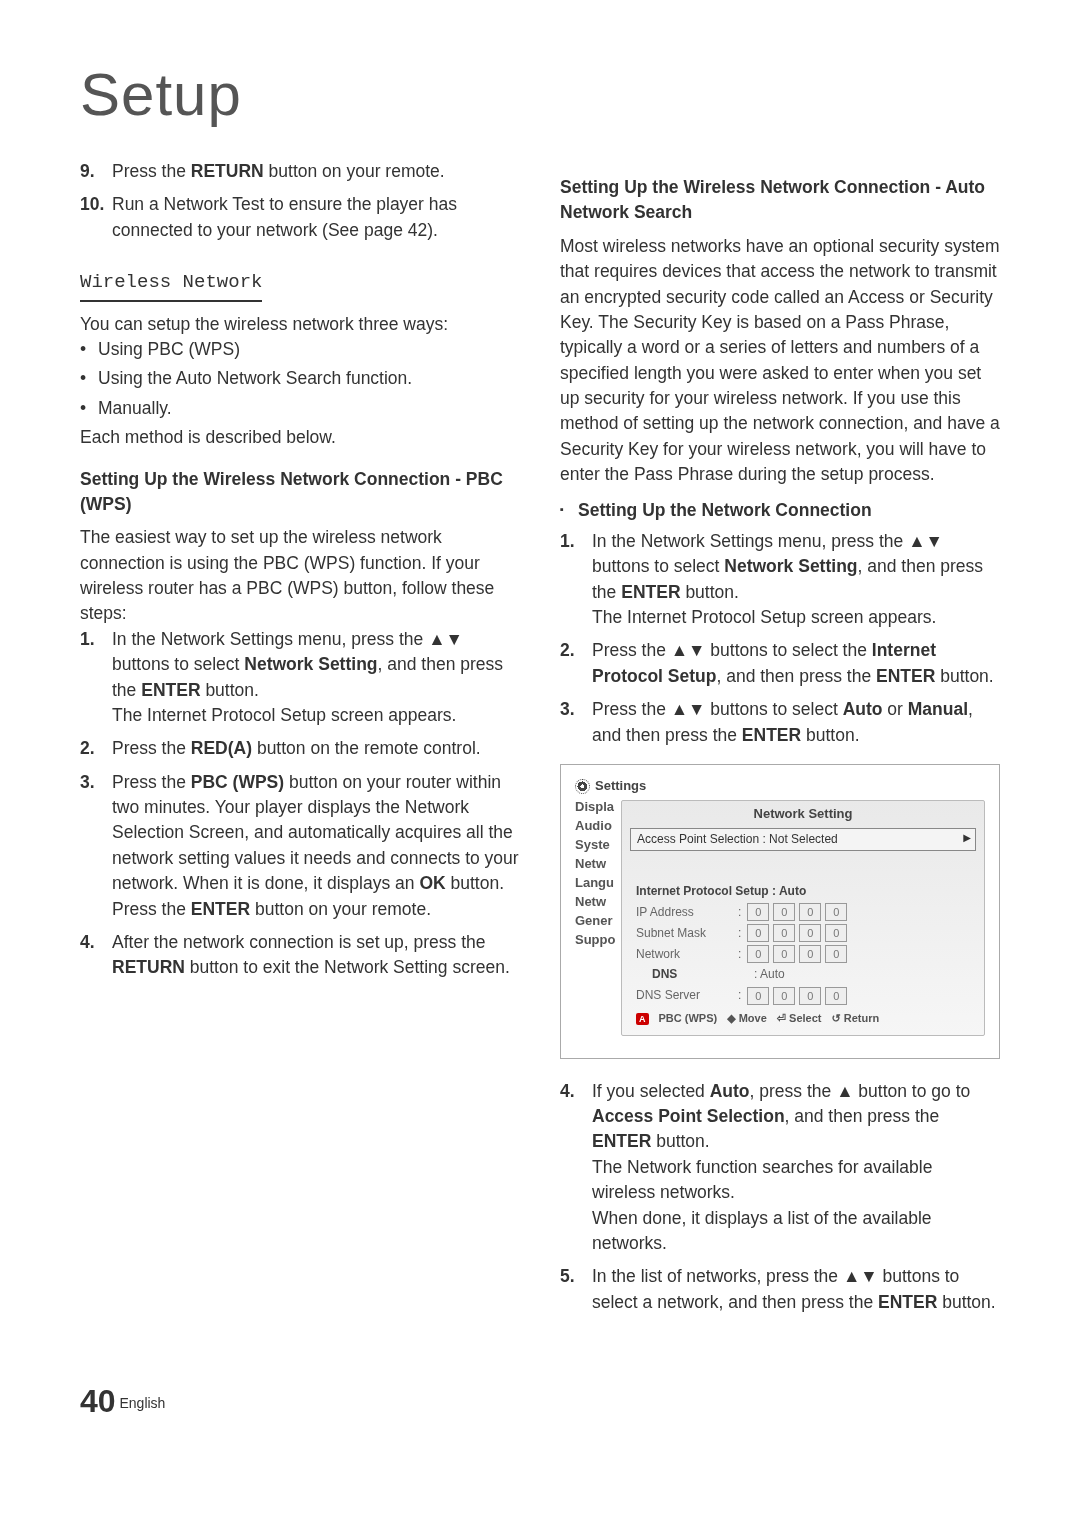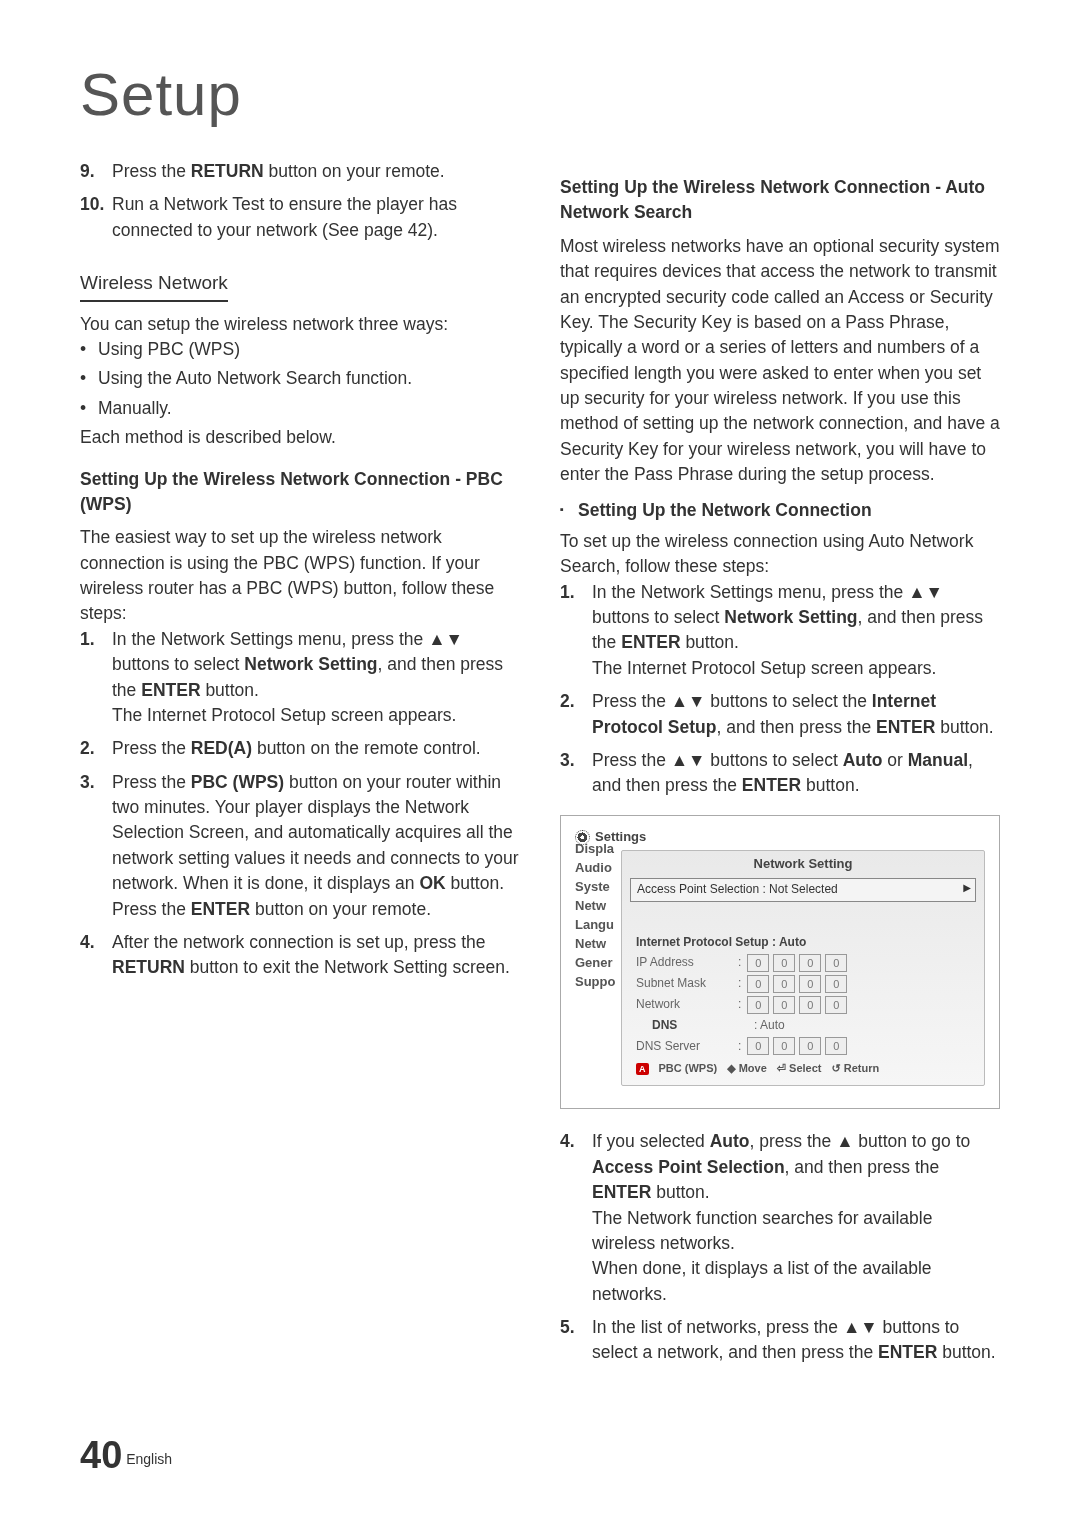--- a/index.html
+++ b/index.html
@@ -43,20 +43,21 @@
     flex: 1;
   }
   .section-h {
     font-size: 19px;
     font-weight: 500;
     border-bottom: 2px solid #333;
     display: inline-block;
     margin-top: 18px;
     margin-bottom: 10px;
     padding-bottom: 3px;
+    font-family: Liberation Mono, monospace;
   }
   .bold-h {
     font-weight: bold;
     margin-top: 16px;
     margin-bottom: 8px;
   }
   .bullet {
     display: flex;
     margin-bottom: 4px;
   }
@@ -96,21 +97,21 @@
   }
   .gear {
     width:13px;height:13px;display:inline-block;
     background: radial-gradient(circle,#fff 2px,#444 2px,#444 5px,transparent 5px);
     border:1px dotted #444;
     border-radius:50%;
   }
   .ui-side-cut {
     position: absolute;
     left: 14px;
-    top: 23px;
+    top: 32px;
     width: 42px;
     font-weight: bold;
     color: #555;
     font-size: 13px;
     line-height: 19px;
     overflow: hidden;
     white-space: nowrap;
   }
   .ui-panel {
     margin-left: 46px;
@@ -165,21 +166,21 @@
   }
   .ui-footer .red {
     background:#c00;color:#fff;border-radius:2px;
     font-size:9px;padding:0 3px;line-height:12px;font-weight:bold;
   }
   .page-num {
     margin-top: 60px;
     font-size: 14px;
   }
   .page-num .big {
-    font-size: 38px;
+    font-size: 32px;
     font-weight: bold;
     vertical-align: -4px;
   }
 </style>
 </head>
 <body>
 
 <div class="page">
   <div class="title">Setup</div>
 
@@ -238,21 +239,20 @@
     </div>
 
     <div class="col">
       <div class="bold-h">Setting Up the Wireless Network Connection - Auto Network Search</div>
       <div>Most wireless networks have an optional security system that requires devices that access the network to transmit an encrypted security code called an Access or Security Key. The Security Key is based on a Pass Phrase, typically a word or a series of letters and numbers of a specified length you were asked to enter when you set up security for your wireless network. If you use this method of setting up the network connection, and have a Security Key for your wireless network, you will have to enter the Pass Phrase during the setup process.</div>
 
       <div class="sq-bullet">
         <span class="sq">▪</span>
         <span>Setting Up the Network Connection</span>
       </div>
-      <div>To set up the wireless connection using Auto Network Search, follow these steps:</div>
 
       <div id="auto-steps-a">
           <div class="ol-item">
             <div class="ol-num">1.</div>
             <div class="ol-body">In the Network Settings menu, press the <span class="tri">▲▼</span> buttons to select <strong>Network Setting</strong>, and then press the <strong>ENTER</strong> button.<br>The Internet Protocol Setup screen appears.</div>
           </div>
           <div class="ol-item">
             <div class="ol-num">2.</div>
             <div class="ol-body">Press the <span class="tri">▲▼</span> buttons to select the <strong>Internet Protocol Setup</strong>, and then press the <strong>ENTER</strong> button.</div>
           </div>

